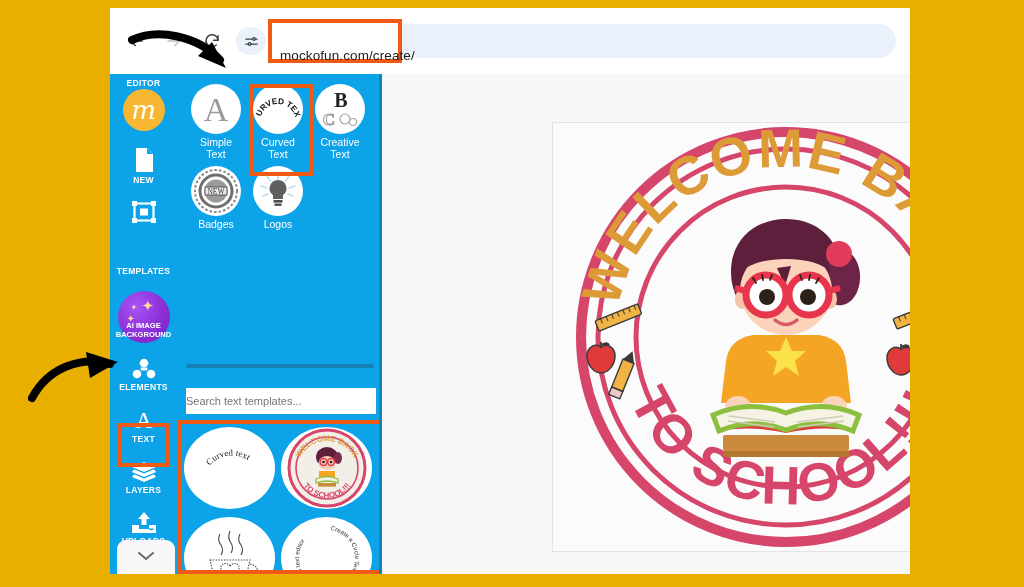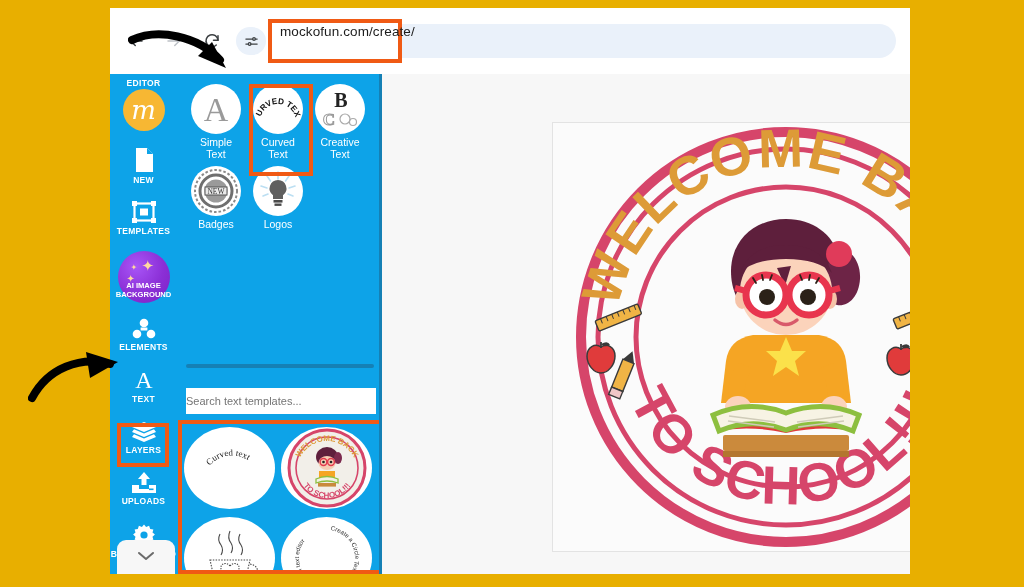--- a/index.html
+++ b/index.html
@@ -48,21 +48,21 @@
     background: #eaf1fa; border-radius: 17px;
   }
   #url-highlight {
     position: absolute; left: -4px; top: -5px;
     width: 134px; height: 44px;
     border: 4px solid #f05a14;
     background: #ffffff;
     z-index: 2;
   }
   #url-text {
-    position: absolute; left: 8px; top: 0;
+    position: absolute; left: 8px; top: 24px;
     z-index: 3;
     font-size: 13.5px; color: #1c1c1c;
     white-space: nowrap;
     letter-spacing: .1px;
   }
 
   
   #app {
     position: absolute; left: 0; top: 66px;
     width: 760px; height: 500px;
@@ -269,21 +269,21 @@
       <div class="rail-item" style="padding-top:10px;">
         <div class="rail-ico">
           <svg width="24" height="26" viewBox="0 0 24 26">
               <path d="M4 1 h11 l6 6 v18 H4 Z" fill="#fff"></path>
               <path d="M15 1 v6 h6 Z" fill="#0da3e8"></path>
             </svg>
         </div>
         <div class="rail-label">NEW</div>
       </div>
 
-      <div class="rail-item" style="padding-top:9px;">
+      <div class="rail-item" style="padding-top:9px;gap:40px;">
         <div class="rail-ico">
           <svg width="26" height="24" viewBox="0 0 26 24">
             <rect x="1" y="1" width="5" height="5" fill="#fff"></rect>
               <rect x="20" y="1" width="5" height="5" fill="#fff"></rect>
             <rect x="1" y="18" width="5" height="5" fill="#fff"></rect>
               <rect x="20" y="18" width="5" height="5" fill="#fff"></rect>
             <rect x="3.5" y="3.5" width="19" height="17" fill="none" stroke="#fff" stroke-width="2.2"></rect>
             <rect x="9" y="8.5" width="8" height="7" fill="#fff"></rect>
           </svg>
         </div>

